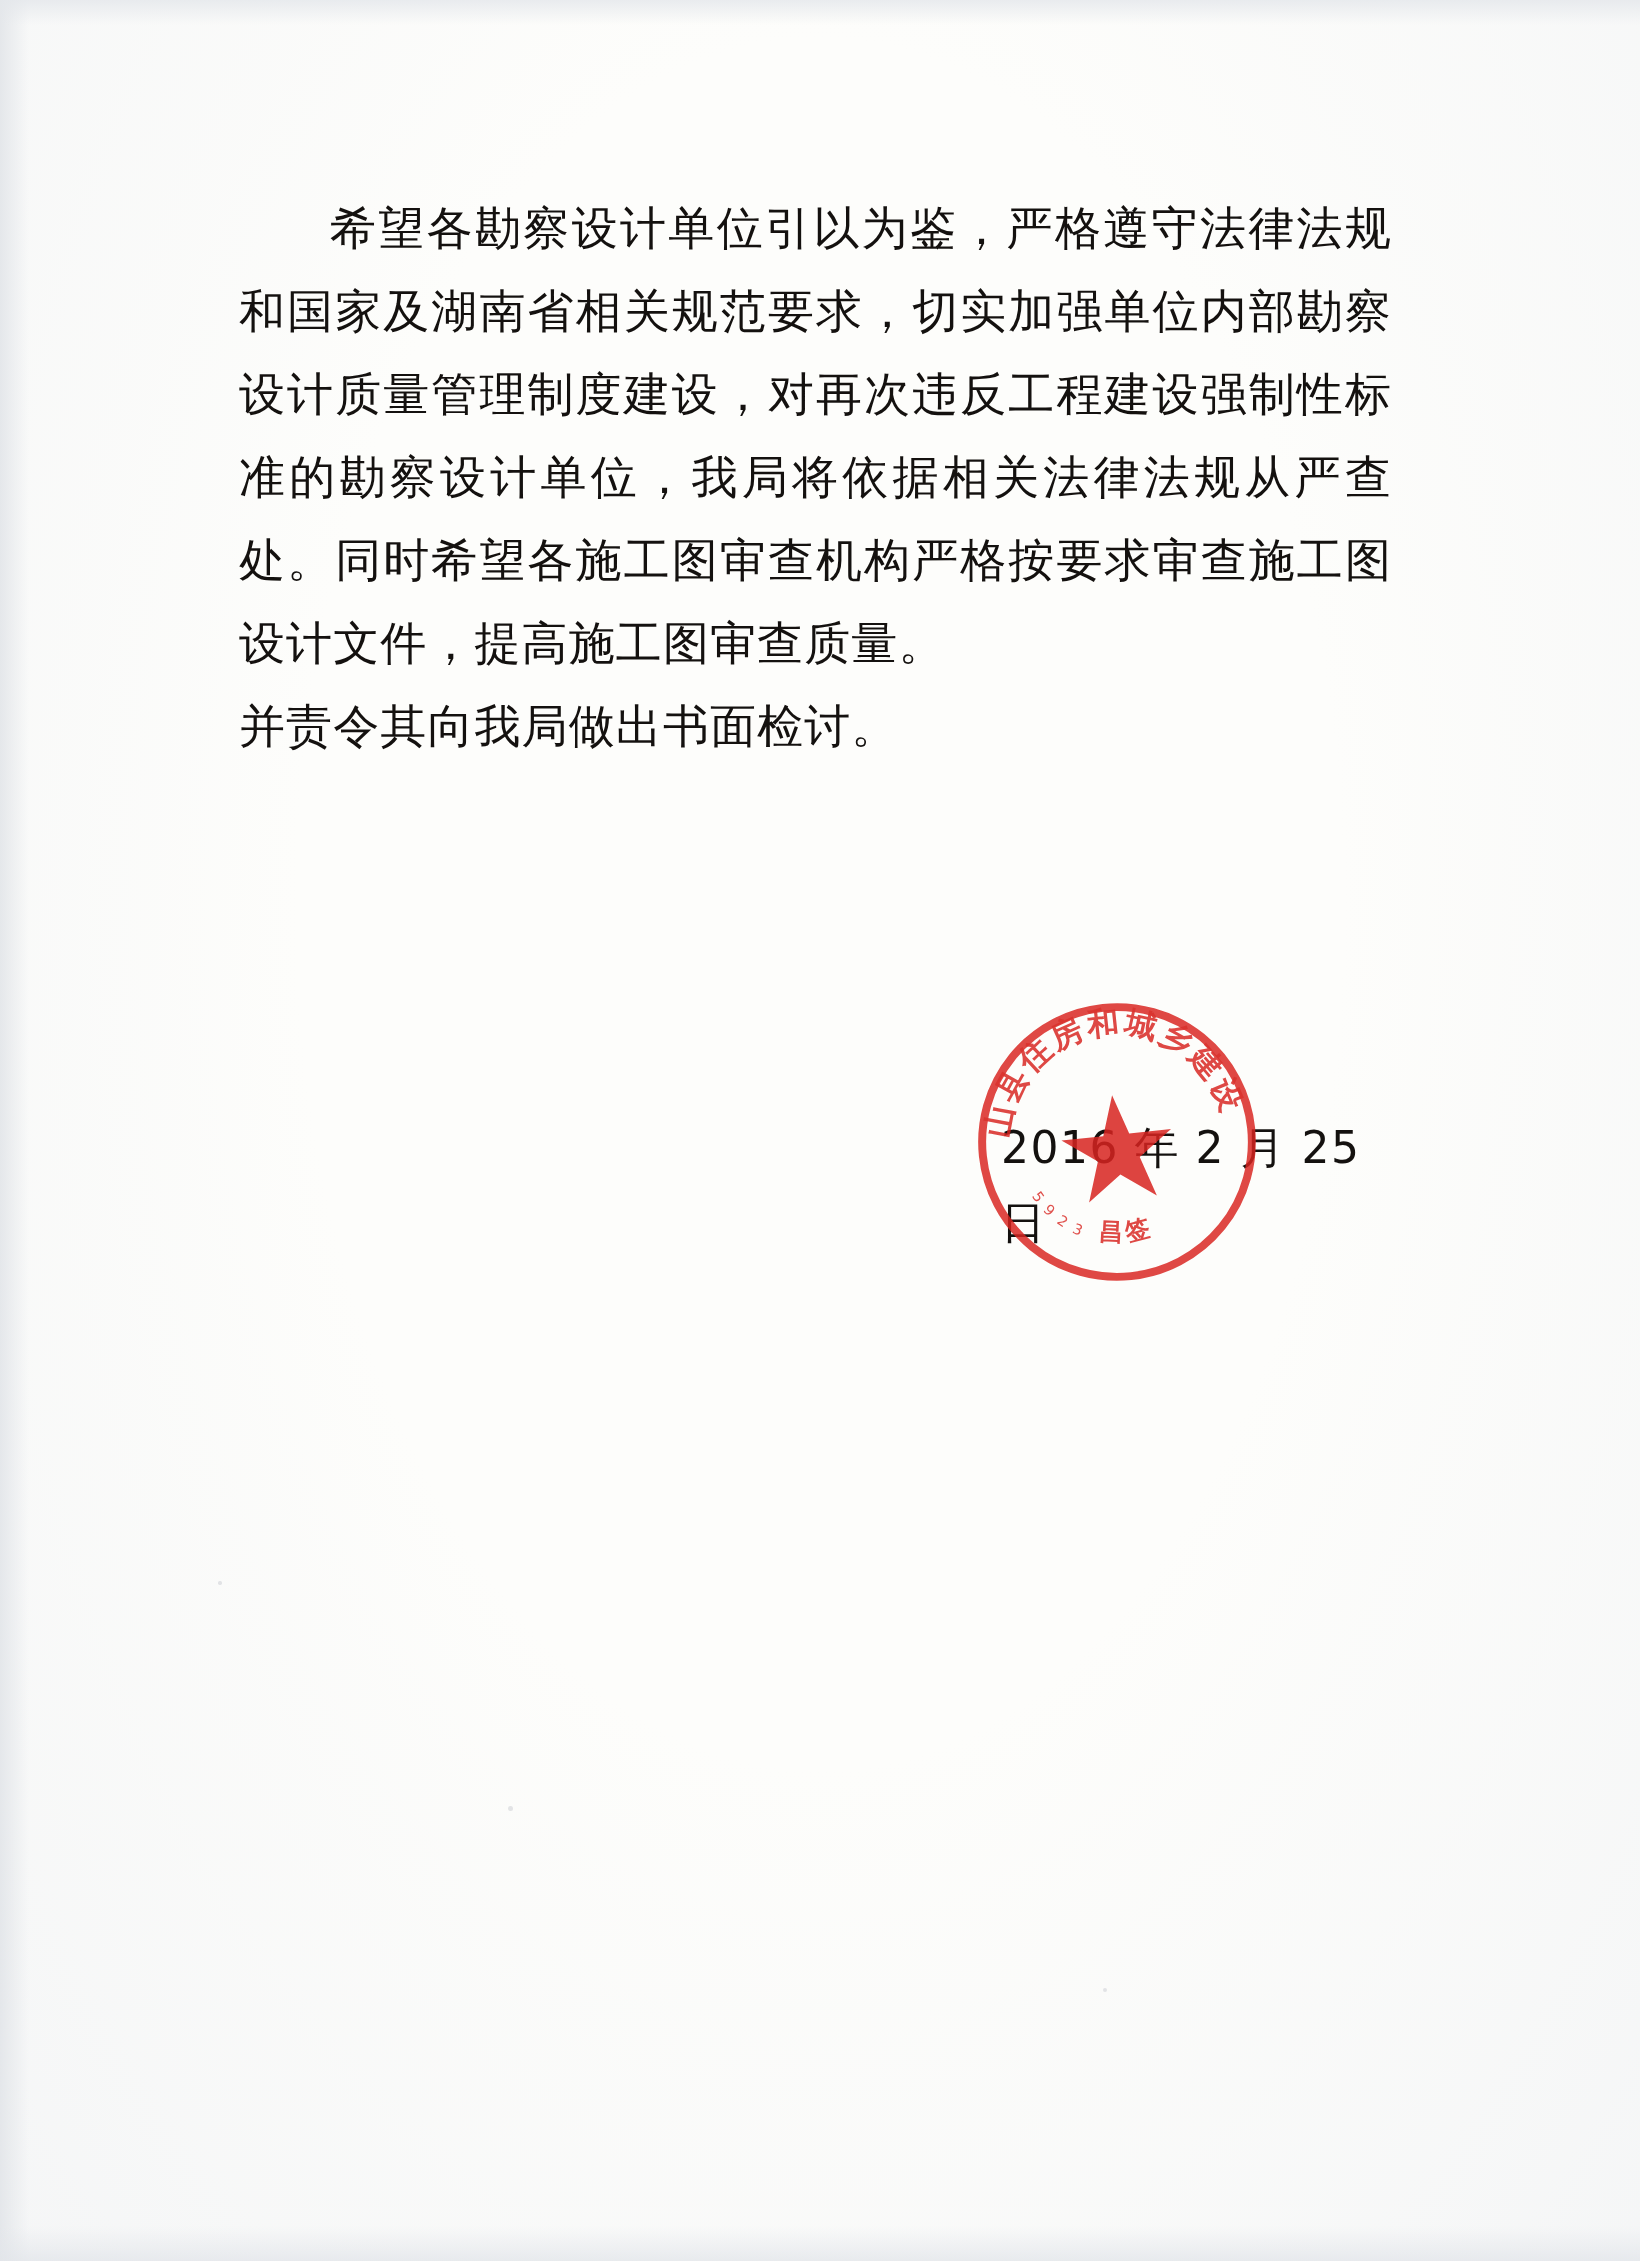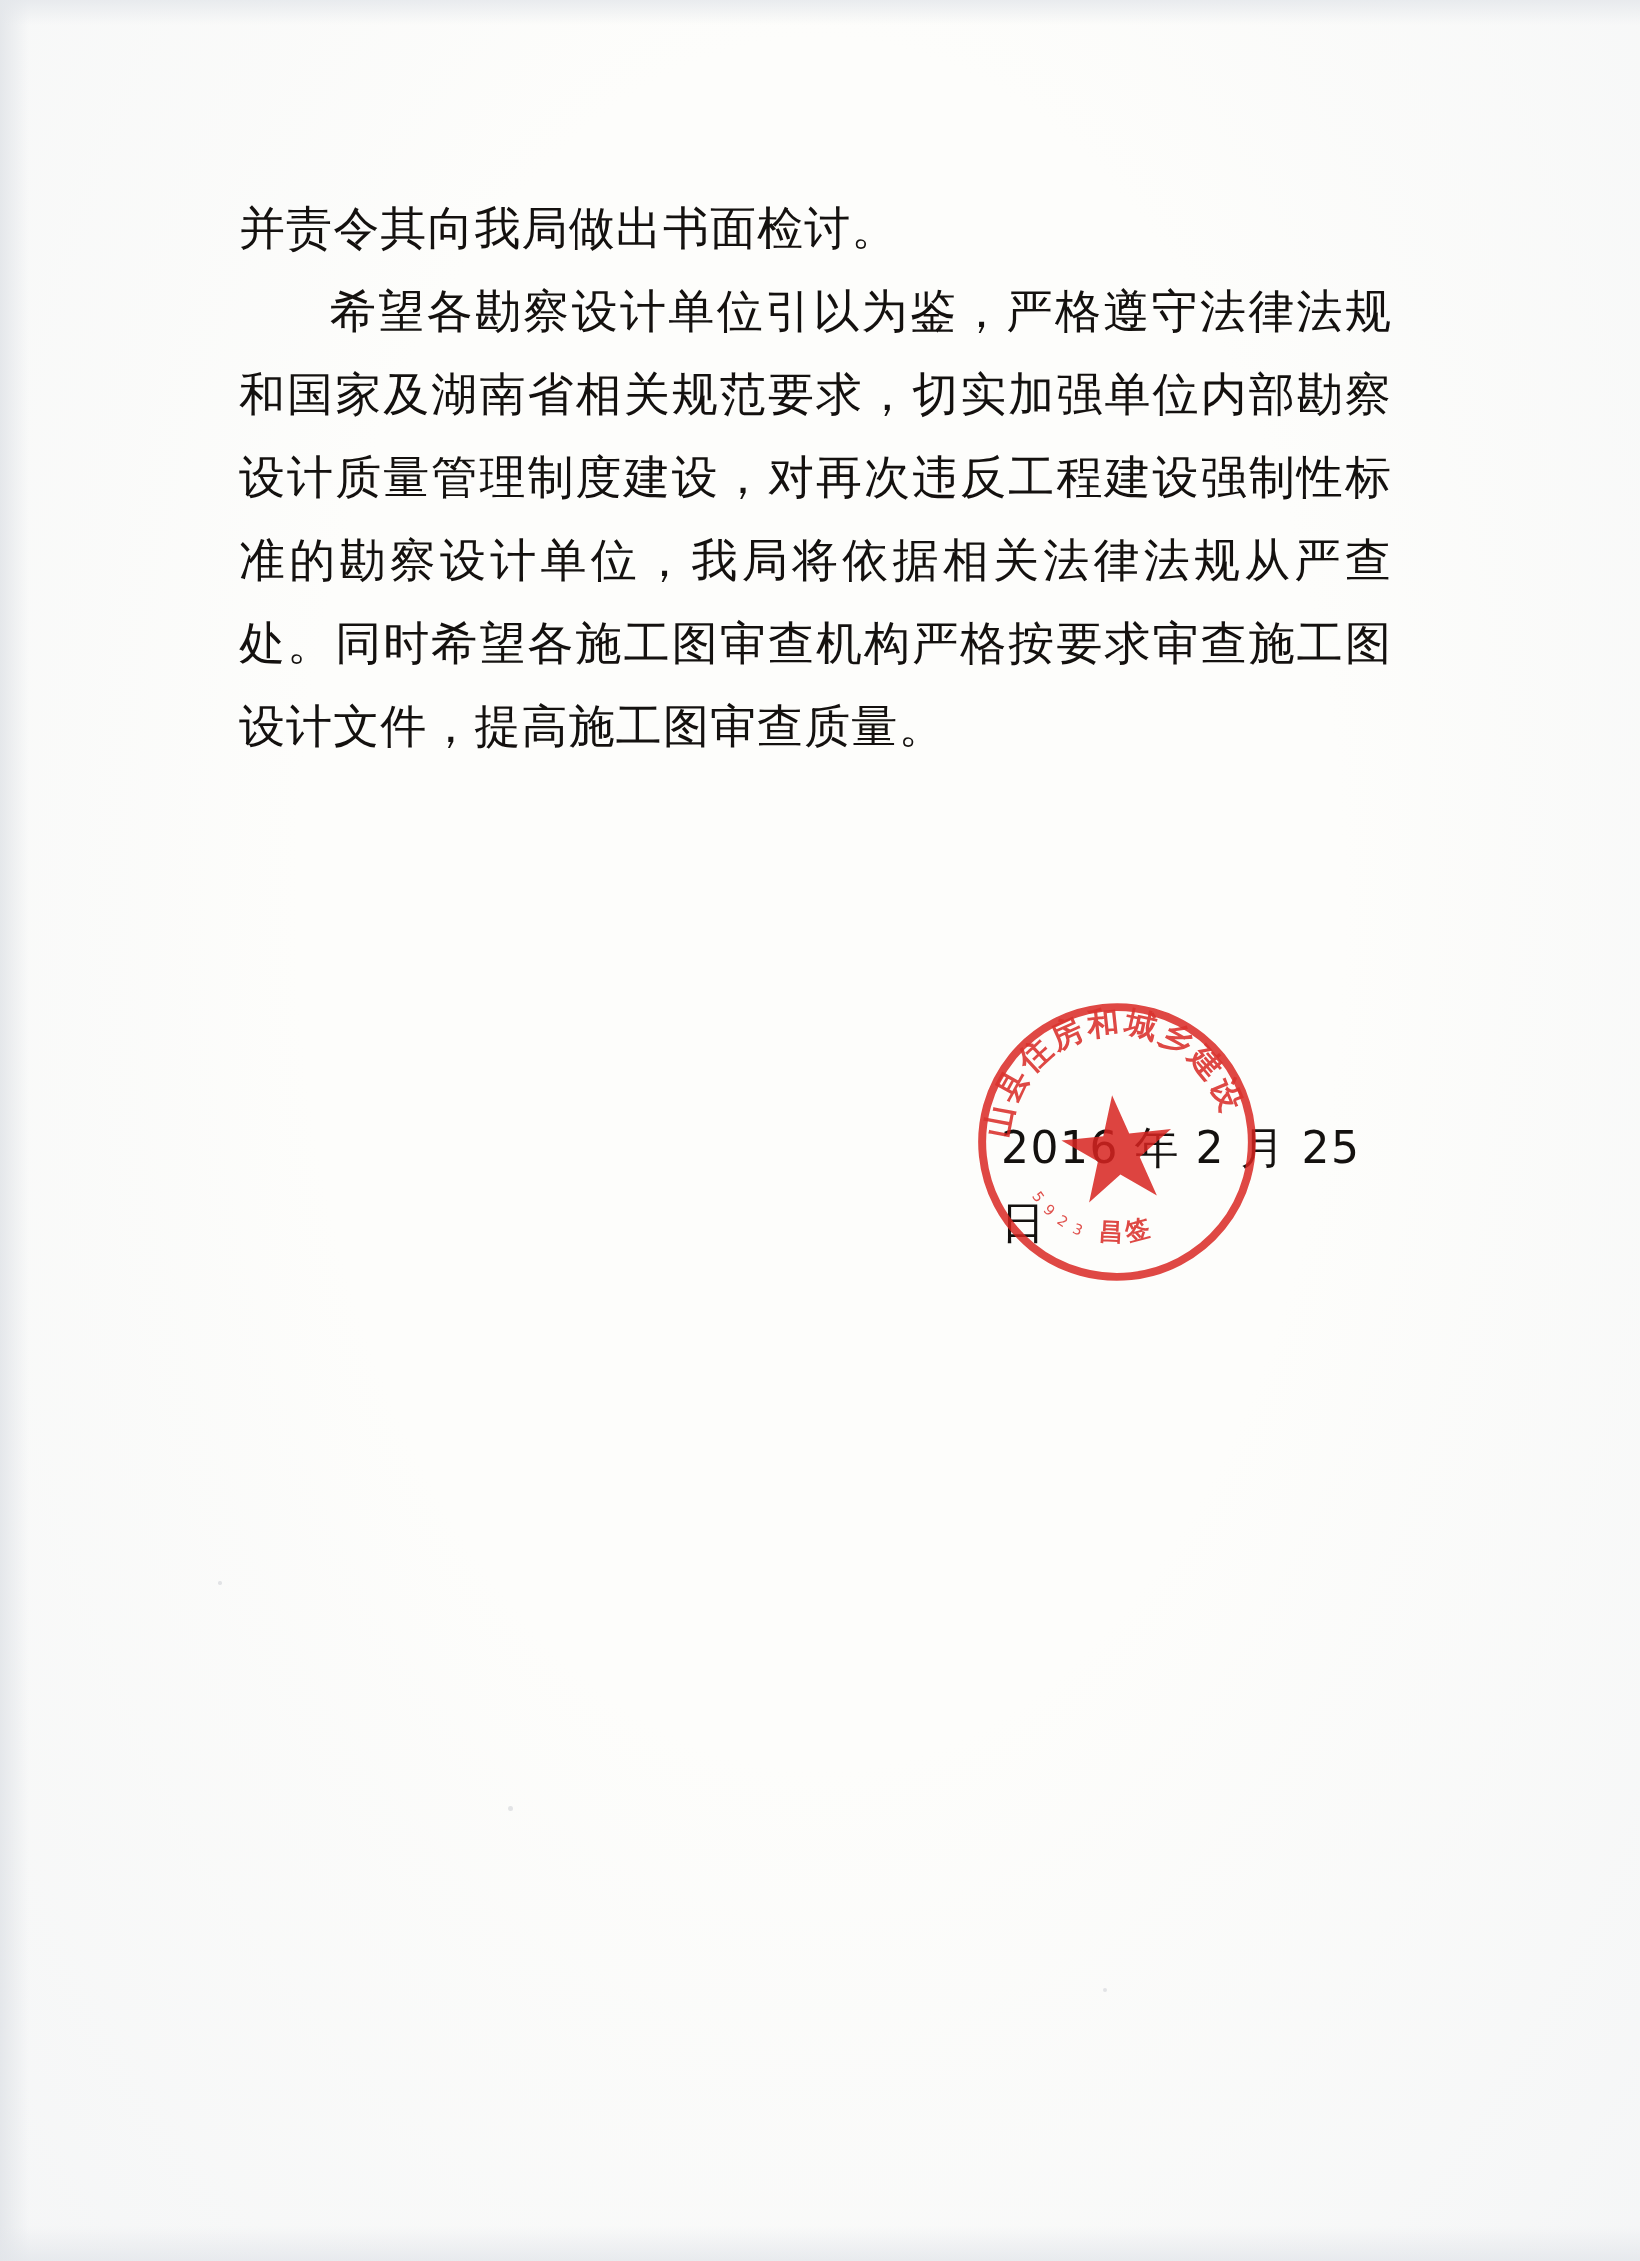--- a/index.html
+++ b/index.html
@@ -141,22 +141,22 @@
   <div class="paper-tint"></div>
   <div class="edge-shadow-left"></div>
   <div class="edge-shadow-top"></div>
   <div class="edge-shadow-bottom"></div>
 
   <div class="speck" style="left:508px; top:1806px; width:5.1px; height:5.1px;"></div>
   <div class="speck" style="left:1103px; top:1988px; width:4.4px; height:4.4px;"></div>
   <div class="speck" style="left:218px; top:1581px; width:3.6px; height:3.6px;"></div>
 
   <div class="body-text">
+    <p class="para indent">希望各勘察设计单位引以为鉴，严格遵守法律法规和国家及湖南省相关规范要求，切实加强单位内部勘察设计质量管理制度建设，对再次违反工程建设强制性标准的勘察设计单位，我局将依据相关法律法规从严查处。同时希望各施工图审查机构严格按要求审查施工图设计文件，提高施工图审查质量。</p>
     <p class="para">并责令其向我局做出书面检讨。</p>
-    <p class="para indent">希望各勘察设计单位引以为鉴，严格遵守法律法规和国家及湖南省相关规范要求，切实加强单位内部勘察设计质量管理制度建设，对再次违反工程建设强制性标准的勘察设计单位，我局将依据相关法律法规从严查处。同时希望各施工图审查机构严格按要求审查施工图设计文件，提高施工图审查质量。</p>
   </div>
 
   <div class="signature-block">
     <p class="sig-date">2016 年 2 月 25 日</p>
   </div>
 
   <div class="seal">
     <svg viewBox="0 0 400 400" xmlns="http://www.w3.org/2000/svg" aria-hidden="true">
       <defs>
         <path id="sealArcTop" d="M 50,200 A 150,150 0 0 1 350,200" fill="none"></path>

